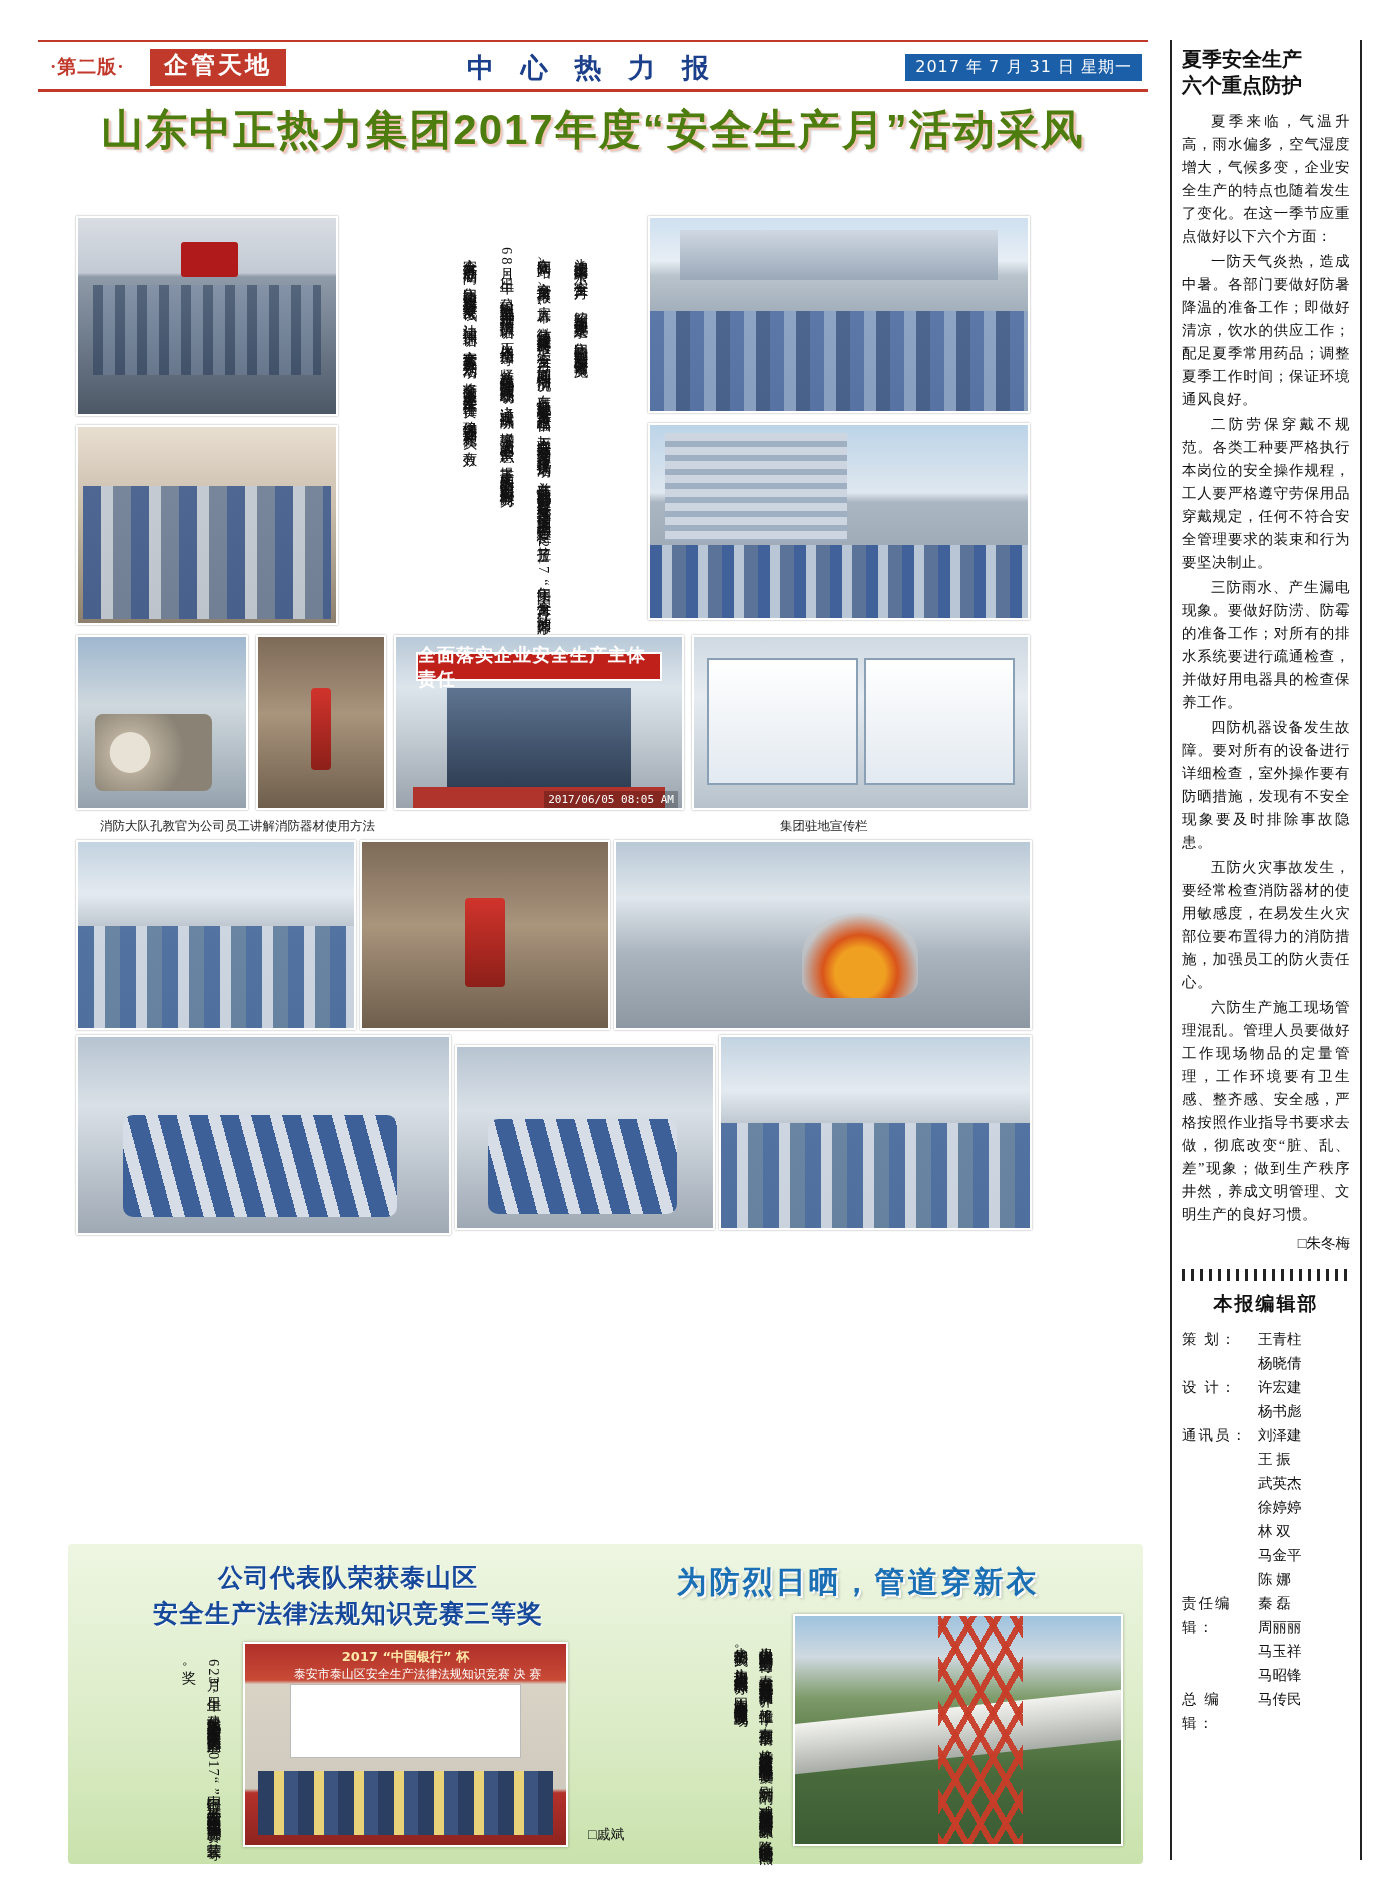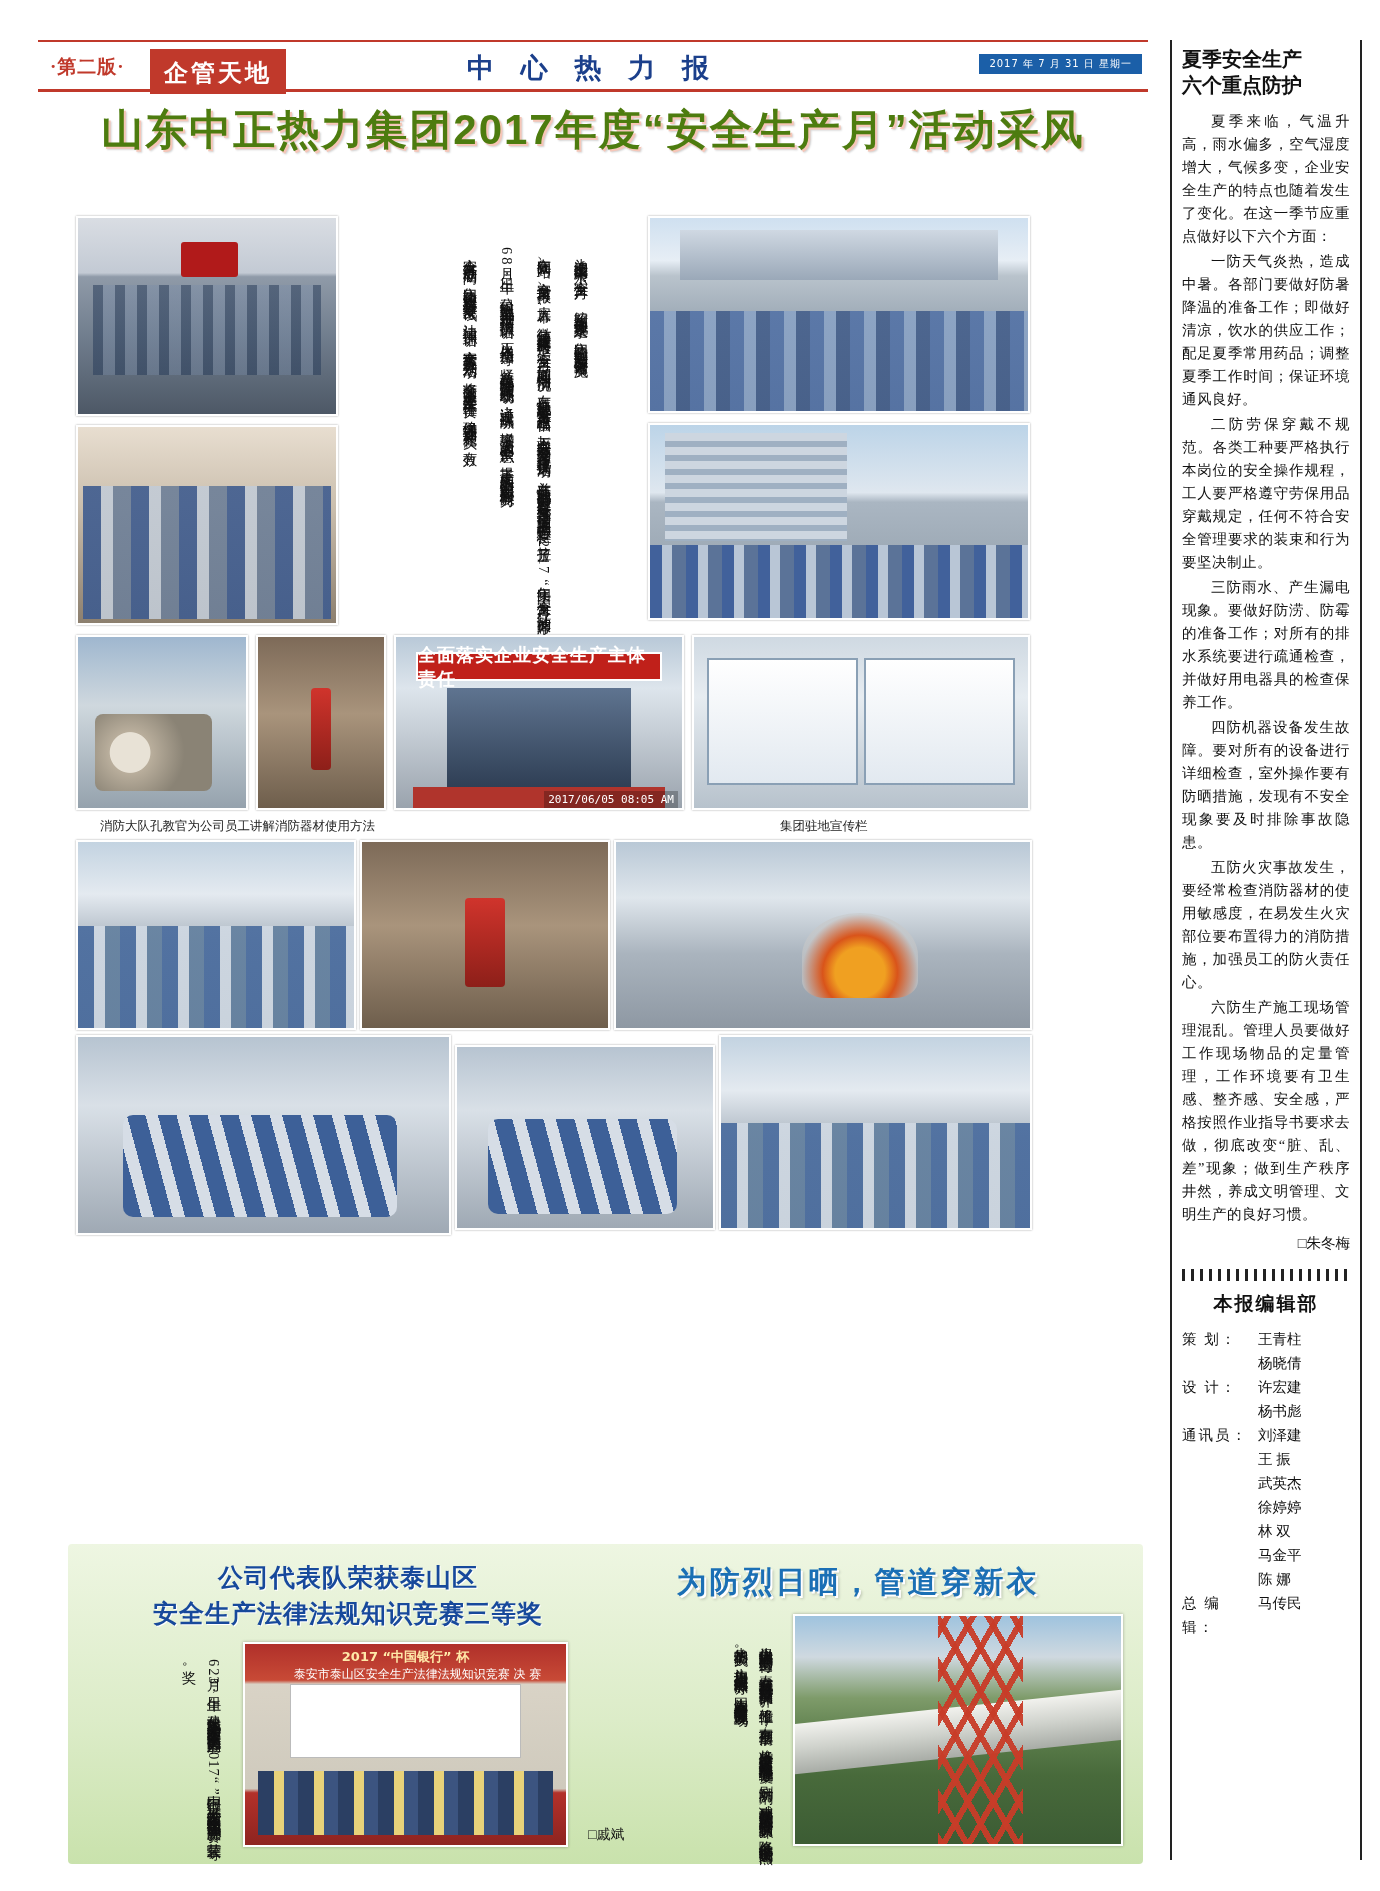--- a/index.html
+++ b/index.html
@@ -40,38 +40,38 @@
     font-size: 19px;
     font-weight: bold;
     letter-spacing: 1px;
   }
   .mh-section {
     position: absolute; left: 112px; top: 7px;
     background: #c0392b;
     color: #fff;
     font-size: 24px;
     font-weight: bold;
-    padding: 8px 14px 5px 14px;
+    padding: 0 14px 5px 14px;
     letter-spacing: 3px;
     font-family: "DejaVu Sans", sans-serif;
   }
   .mh-paper-name {
     position: absolute; left: 50%; top: 8px;
     transform: translateX(-50%);
     font-size: 27px;
     color: #1b3f8b;
     letter-spacing: 10px;
     font-weight: bold;
     font-family: "Liberation Serif", serif;
   }
   .mh-date {
     position: absolute; right: 6px; top: 12px;
     background: #1b5fa8;
     color: #fff;
-    font-size: 10px;
+    font-size: 16px;
     padding: 3px 10px;
     letter-spacing: 1px;
     font-family: "DejaVu Sans", sans-serif;
   }
 
   
   .headline {
     margin-top: 10px;
     text-align: center;
     font-size: 42px;
@@ -559,20 +559,29 @@
         <div>刘泽建</div>
         <div>王 振</div>
         <div>武英杰</div>
         <div>徐婷婷</div>
         <div>林 双</div>
         <div>马金平</div>
         <div>陈 娜</div>
       </div>
     </div>
 
+    <div class="ed-row">
+      <div class="ed-role">责任编辑：</div>
+      <div class="ed-names">
+        <div>秦 磊</div>
+        <div>周丽丽</div>
+        <div>马玉祥</div>
+        <div>马昭锋</div>
+      </div>
+    </div>
 
     <div class="ed-row">
       <div class="ed-role">总 编 辑：</div>
       <div class="ed-names">
         <div>马传民</div>
       </div>
     </div>
   </div>
 
 </div>

